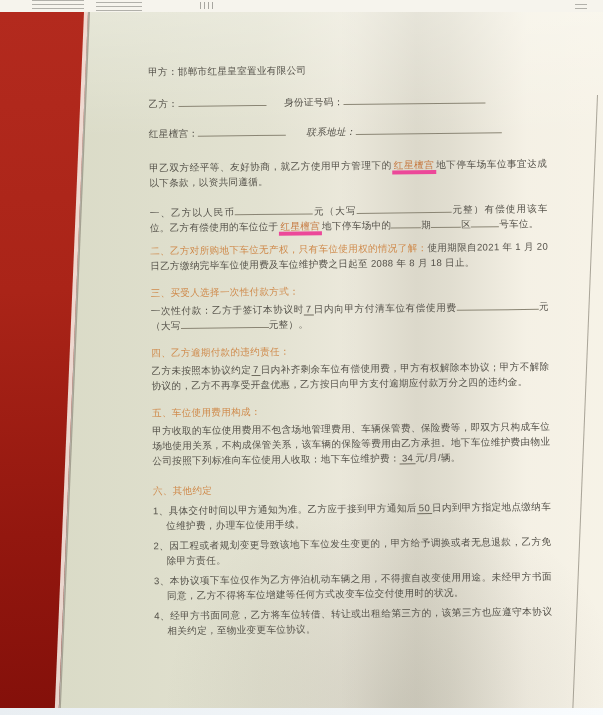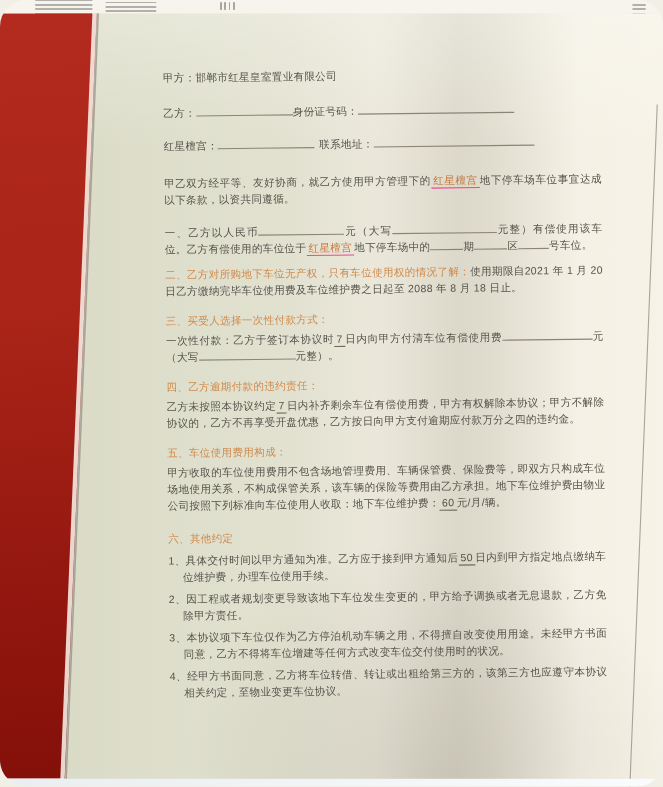--- a/index.html
+++ b/index.html
@@ -1,17 +1,17 @@
 <!DOCTYPE html>
 <html><head>
 <meta charset="utf-8">
 <style>
   html,body{margin:0;padding:0;}
   body{width:603px;height:715px;overflow:hidden;background:#f2efe7;font-family:"Liberation Sans",sans-serif;}
-  .scene{position:relative;width:603px;height:715px;overflow:hidden;background:#f6f4ed;border-radius:24px;}
+  .scene{position:relative;width:603px;height:715px;overflow:hidden;background:#f6f4ed;}
 
   
   .mark{position:absolute;opacity:.75;filter:blur(.4px);}
   .mark-h{background:repeating-linear-gradient(90deg,rgba(105,105,100,.75) 0 1.5px,transparent 1.5px 4px);}
   .mark-v{background:repeating-linear-gradient(0deg,rgba(105,105,100,.65) 0 1.5px,transparent 1.5px 4px);}
 
   
   .red-folder{position:absolute;left:0;top:12px;width:92px;height:696px;
     background:linear-gradient(178deg,#b32a1e 0%,#aa2418 40%,#93170f 75%,#84100a 100%);
     clip-path:polygon(0 0,95.6% 0,64.1% 100%,0 100%);}
@@ -41,21 +41,21 @@
     background:linear-gradient(to right,#e9eef2,#f9fcfe);}
 
   
   .content{position:absolute;left:148px;top:62px;width:398px;color:#55524a;
     font-size:9.6px;line-height:15px;letter-spacing:.3px;text-align:justify;
     transform:rotate(-.65deg);transform-origin:50% 0;}
   .content p{margin:0;}
   .indent1{margin-left:14px;}
   .hd{color:#cf8a4b;}
   .blank{display:inline-block;height:9px;border-bottom:1px solid #8a8574;vertical-align:baseline;}
-  .proj{color:#c5763c;border-bottom:1px solid #ec4899;padding:0 2px;white-space:nowrap;}
+  .proj{color:#c5763c;border-bottom:4px solid #ec4899;padding:0 2px;white-space:nowrap;}
   .num{border-bottom:1px solid #6f6b5e;padding:0 2px;}
   .item{padding-left:13px;text-indent:-13px;}
 </style>
 </head>
 <body>
 
 <div class="scene">
 
   <div class="mark mark-v" style="left:32px;top:0;width:52px;height:13px;"></div>
   <div class="mark mark-v" style="left:96px;top:0;width:46px;height:11px;"></div>
@@ -72,25 +72,25 @@
   <div class="edge-dark"></div>
   <div class="page-line-right"></div>
 
   <div class="content">
 
     <p class="indent1" style="margin-top:0;">
       <span>甲方：</span><span>邯郸市红星皇室置业有限公司</span>
     </p>
 
     <p class="indent1" style="margin-top:17px;">
-      <span>乙方：</span><span class="blank" style="width:88px;"></span><span style="">身份证号码：</span><span class="blank" style="width:142px;"></span>
+      <span>乙方：</span><span class="blank" style="width:88px;"></span><span style="margin-left:18px;">身份证号码：</span><span class="blank" style="width:142px;"></span>
     </p>
 
     <p class="indent1" style="margin-top:15px;">
-      <span>红星檀宫：</span><span class="blank" style="width:88px;"></span><span style="margin-left:4px;">联系地址：</span><span class="blank" style="width:146px;"></span>
+      <span>红星檀宫：</span><span class="blank" style="width:88px;"></span><span style="margin-left:20px;font-style:italic;">联系地址：</span><span class="blank" style="width:146px;"></span>
     </p>
 
     <p style="margin-top:19px;">
       <span>甲乙双方经平等、友好协商，就乙方使用甲方管理下的</span><span class="proj">红星檀宫</span><span>地下停车场车位事宜达成以下条款，以资共同遵循。</span>
     </p>
 
     <p style="margin-top:15px;">
       <span>一、乙方以人民币</span><span class="blank" style="width:78px;"></span><span>元（大写</span><span class="blank" style="width:95px;"></span><span>元整）有偿使用该车位。乙方有偿使用的车位位于</span><span class="proj">红星檀宫</span><span>地下停车场中的</span><span class="blank" style="width:30px;"></span><span>期</span><span class="blank" style="width:30px;"></span><span>区</span><span class="blank" style="width:28px;"></span><span>号车位。</span>
     </p>
 
@@ -103,21 +103,21 @@
       <span>一次性付款：乙方于签订本协议时</span><span class="num">7</span><span>日内向甲方付清车位有偿使用费</span><span class="blank" style="width:82px;"></span><span>元（大写</span><span class="blank" style="width:88px;"></span><span>元整）。</span>
     </p>
 
     <p class="hd" style="margin-top:12px;">四、乙方逾期付款的违约责任：</p>
     <p style="margin-top:3px;">
       <span>乙方未按照本协议约定</span><span class="num">7</span><span>日内补齐剩余车位有偿使用费，甲方有权解除本协议；甲方不解除协议的，乙方不再享受开盘优惠，乙方按日向甲方支付逾期应付款万分之四的违约金。</span>
     </p>
 
     <p class="hd" style="margin-top:12px;">五、车位使用费用构成：</p>
     <p style="margin-top:3px;">
-      <span>甲方收取的车位使用费用不包含场地管理费用、车辆保管费、保险费等，即双方只构成车位场地使用关系，不构成保管关系，该车辆的保险等费用由乙方承担。地下车位维护费由物业公司按照下列标准向车位使用人收取：地下车位维护费：</span><span class="num">60</span><span>元/月/辆。</span>
+      <span>甲方收取的车位使用费用不包含场地管理费用、车辆保管费、保险费等，即双方只构成车位场地使用关系，不构成保管关系，该车辆的保险等费用由乙方承担。地下车位维护费由物业公司按照下列标准向车位使用人收取：地下车位维护费：</span><span class="num">34</span><span>元/月/辆。</span>
     </p>
 
     <p class="hd" style="margin-top:15px;">六、其他约定</p>
 
     <p class="item" style="margin-top:5px;">
       <span>1、具体交付时间以甲方通知为准。乙方应于接到甲方通知后</span><span class="num">50</span><span>日内到甲方指定地点缴纳车位维护费，办理车位使用手续。</span>
     </p>
     <p class="item" style="margin-top:5px;">2、因工程或者规划变更导致该地下车位发生变更的，甲方给予调换或者无息退款，乙方免除甲方责任。</p>
     <p class="item" style="margin-top:5px;">3、本协议项下车位仅作为乙方停泊机动车辆之用，不得擅自改变使用用途。未经甲方书面同意，乙方不得将车位增建等任何方式改变车位交付使用时的状况。</p>
     <p class="item" style="margin-top:5px;">4、经甲方书面同意，乙方将车位转借、转让或出租给第三方的，该第三方也应遵守本协议相关约定，至物业变更车位协议。</p>

